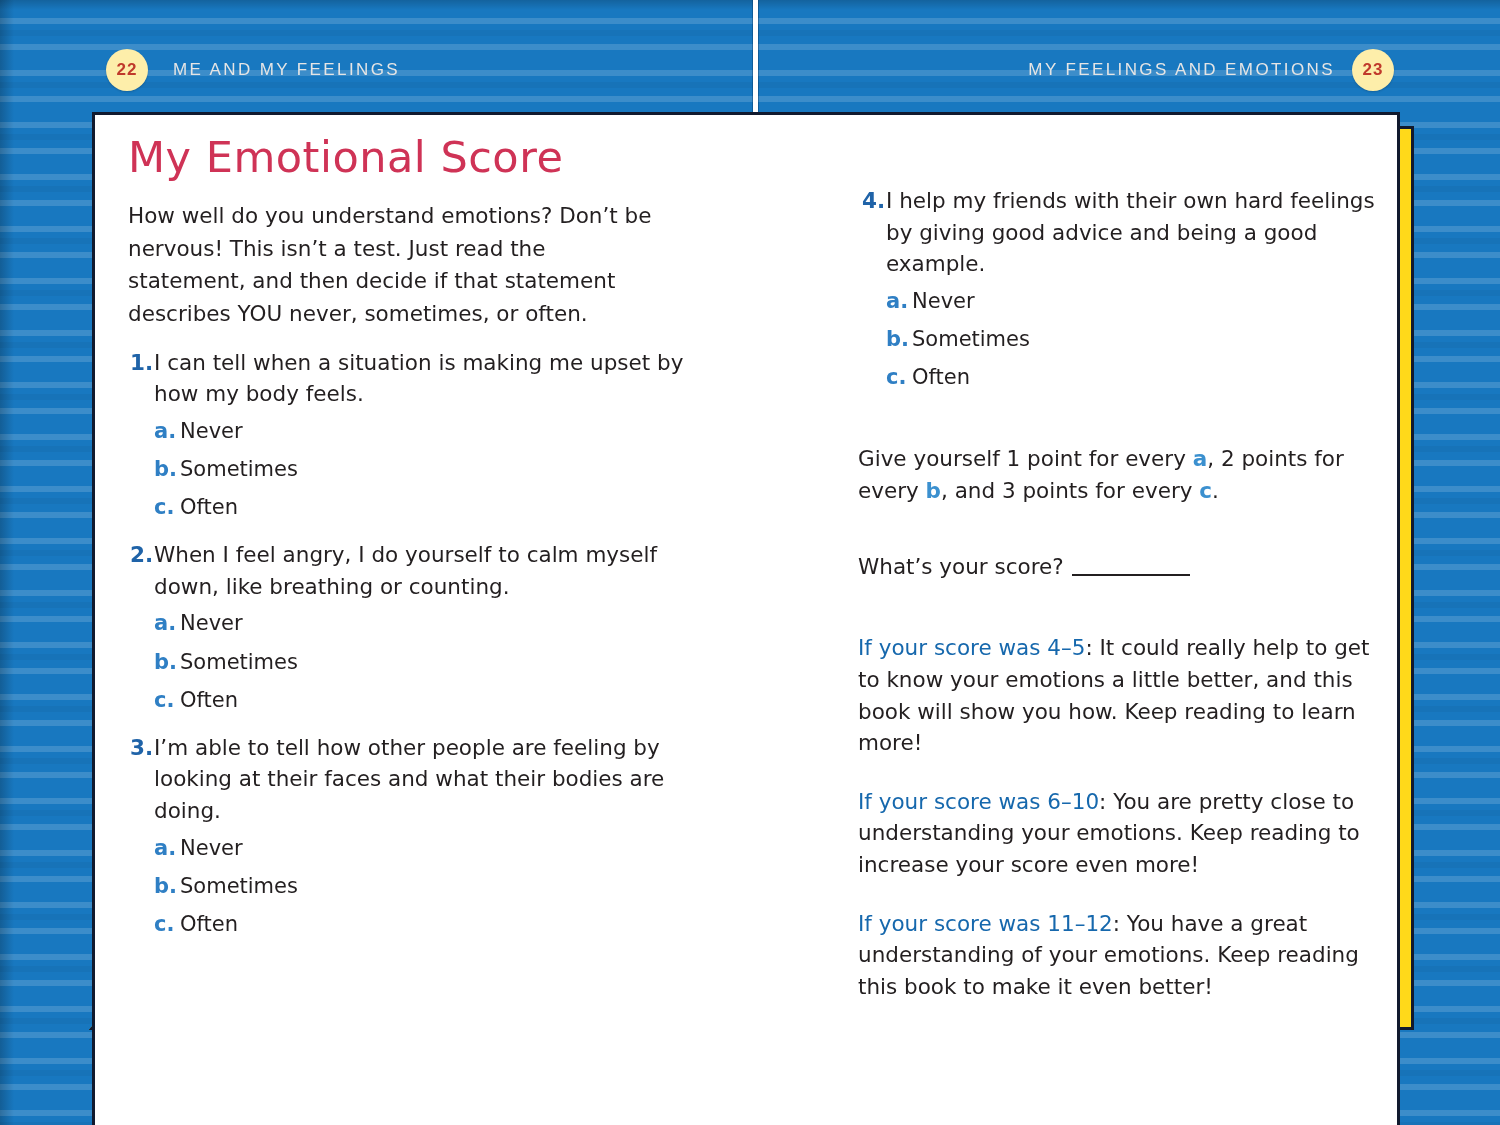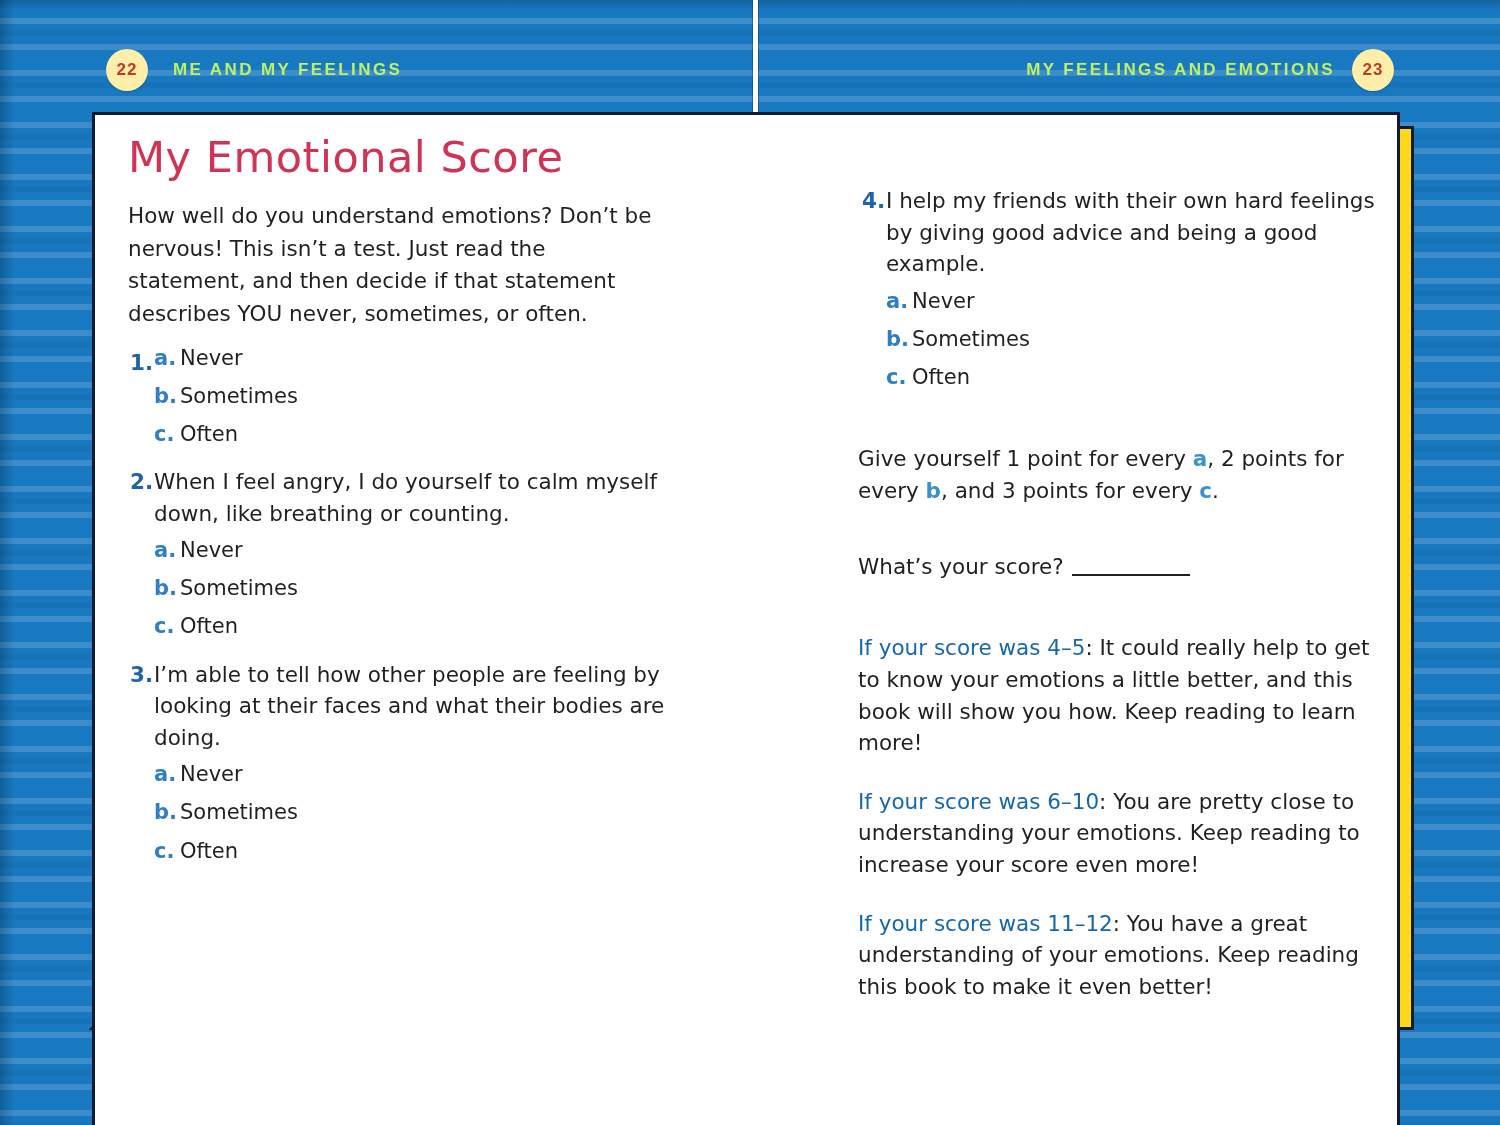--- a/index.html
+++ b/index.html
@@ -96,22 +96,22 @@
     font-weight: bold;
     font-size: 17px;
     letter-spacing: 1px;
     display: flex;
     align-items: center;
     justify-content: center;
     flex: none;
     box-shadow: 0 1px 2px rgba(0,0,0,0.18);
   }
   .runhead-title {
-    color: #bef264;
-    font-weight: bold;
+    color: #e5e5e5;
+    font-weight: normal;
     font-size: 17px;
     letter-spacing: 2.4px;
     text-transform: uppercase;
     white-space: nowrap;
   }
   .runhead-left .runhead-title  { margin-left: 17px; }
   .runhead-right .runhead-title { margin-right: 17px; }
   .card-yellow {
     position: absolute;
     left: 106px;
@@ -298,20 +298,21 @@
     <div class="columns">
 
       <div class="col-left">
 
         <h1 class="page-title">My Emotional Score</h1>
 
         <p class="intro">How well do you understand emotions? Don’t be nervous! This isn’t a test. Just read the statement, and then decide if that statement describes YOU never, sometimes, or often.</p>
 
         <div class="question">
           <span class="q-num dot">1</span>
+          <span>I can tell when a situation is making me upset by how my body feels.</span>
         </div>
         <ul class="options">
           <li class="option">
             <span class="opt-letter dot">a</span>
             <span>Never</span>
           </li>
           <li class="option">
             <span class="opt-letter dot">b</span>
             <span>Sometimes</span>
           </li>

